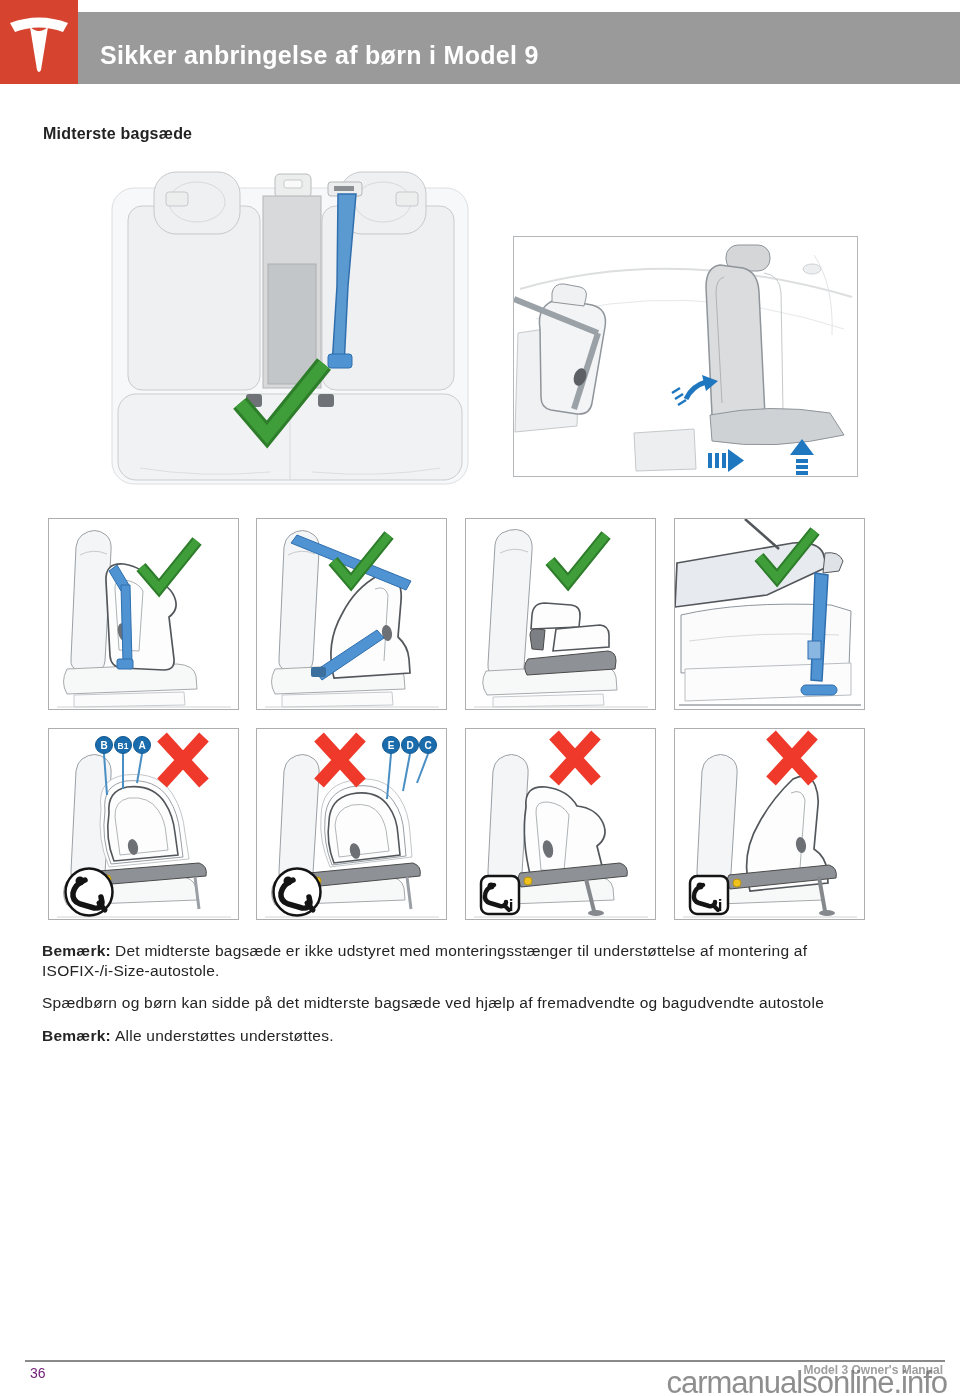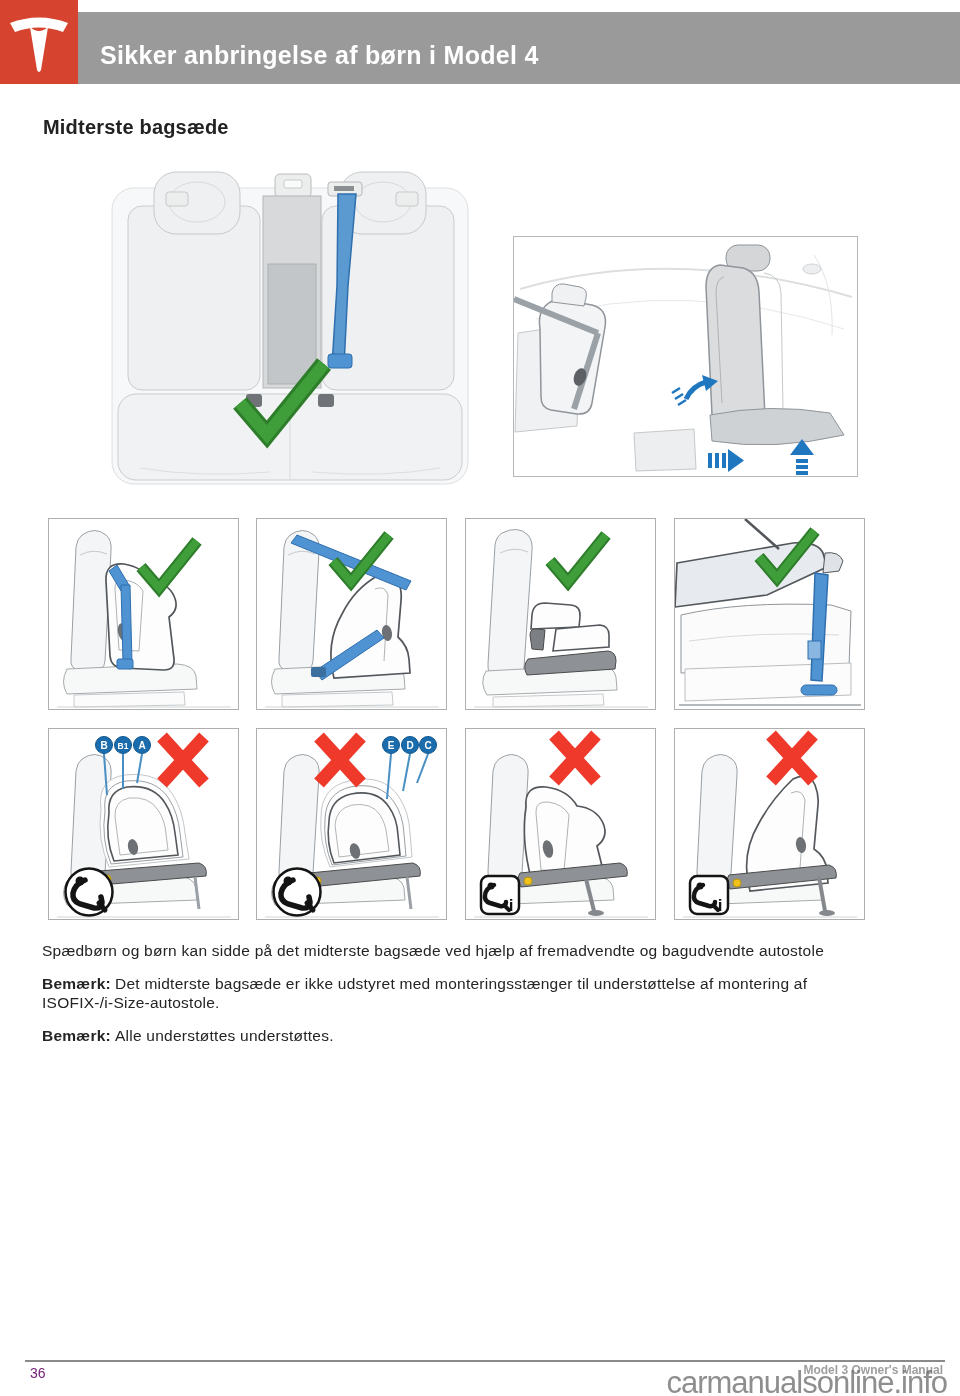--- a/index.html
+++ b/index.html
@@ -6,21 +6,21 @@
   .page{position:relative;width:960px;height:1396px;background:#fff;overflow:hidden;
         font-family:"Liberation Sans", sans-serif;}
   .abs{position:absolute;}
 
   
   .banner{left:0;top:12px;width:960px;height:72px;background:var(--banner-gray,#9a9a9a);}
   .banner-title{left:100px;top:29px;color:#fff;font-size:25px;font-weight:bold;letter-spacing:.3px;}
   .logo-box{left:0;top:0;width:78px;height:84px;background:var(--tesla-red,#d6432e);}
 
   
-  .heading{left:43px;top:116px;font-size:20px;font-weight:bold;color:#222;letter-spacing:.2px;}
+  .heading{left:43px;top:125px;font-size:16px;font-weight:bold;color:#222;letter-spacing:.2px;}
 
   
   .figA{left:100px;top:168px;width:380px;height:332px;}
   .figB{left:513px;top:236px;width:345px;height:241px;border:1px solid #b5b8ba;background:#fff;box-sizing:border-box;}
   .panel{width:191px;height:192px;border:1px solid #aeaeae;background:#fff;box-sizing:border-box;}
   .r2{top:518px;} .r3{top:728px;}
   .c1{left:48px;} .c2{left:256px;} .c3{left:465px;} .c4{left:674px;}
 
   
   .bodytext{left:42px;top:941px;width:800px;font-size:15.5px;line-height:19.5px;color:#242424;letter-spacing:.25px;}
@@ -33,21 +33,21 @@
   .manual{right:17px;top:1363px;font-size:12px;color:#9e9e9e;font-weight:bold;}
   .watermark{right:13px;top:1365px;font-size:31px;color:#6f6f6f;opacity:.78;letter-spacing:-1px;}
   svg{display:block;}
 </style>
 </head>
 <body>
 
 <div class="page" style="--tesla-red: #d6432e; --banner-gray: #9a9a9a;">
 
   <div class="abs banner">
-    <span class="abs banner-title">Sikker anbringelse af børn i Model 4</span>
+    <span class="abs banner-title">Sikker anbringelse af børn i Model 9</span>
   </div>
   <div class="abs logo-box">
     <svg width="78" height="84" viewBox="0 0 78 84">
       <path d="M10,23 Q39,12 68,23 L63,32 Q39,23 15,32 Z" fill="#fff"></path>
       <path d="M30,27 Q39,35 48,27 L41,70 Q39,74 37,70 Z" fill="#fff"></path>
     </svg>
   </div>
 
   <div class="abs heading">Midterste bagsæde</div>
 
@@ -325,22 +325,22 @@
         <rect x="15" y="147" width="38" height="38" rx="7" fill="#fff" stroke="#141414" stroke-width="2.5"></rect>
         <circle cx="25" cy="157" r="3.5" fill="#141414"></circle>
         <path d="M28,156 q-8,3 -9,10 q-1,6 5,8 l10,3 q6,1 6,-4" stroke="#141414" stroke-width="4.5" fill="none" stroke-linecap="round"></path>
         <path d="M38,176 l5,5" stroke="#141414" stroke-width="4" stroke-linecap="round"></path>
         <text x="45" y="182" text-anchor="middle" font-size="17" font-weight="bold" fill="#141414">i</text>
       </g>
     </svg>
   </div>
 
   <div class="abs bodytext">
+    <p><strong>Bemærk:</strong><span>Det midterste bagsæde er ikke udstyret med monteringsstænger til understøttelse af montering af ISOFIX-/i-Size-autostole.</span></p>
     <p>Spædbørn og børn kan sidde på det midterste bagsæde ved hjælp af fremadvendte og bagudvendte autostole</p>
-    <p><strong>Bemærk:</strong><span>Det midterste bagsæde er ikke udstyret med monteringsstænger til understøttelse af montering af ISOFIX-/i-Size-autostole.</span></p>
     <p><strong>Bemærk:</strong><span>Alle understøttes understøttes.</span></p>
   </div>
 
   <div class="abs rule"></div>
   <div class="abs pageno">36</div>
   <div class="abs manual">Model 3 Owner's Manual</div>
   <div class="abs watermark">carmanualsonline.info</div>
 
 </div>
 

